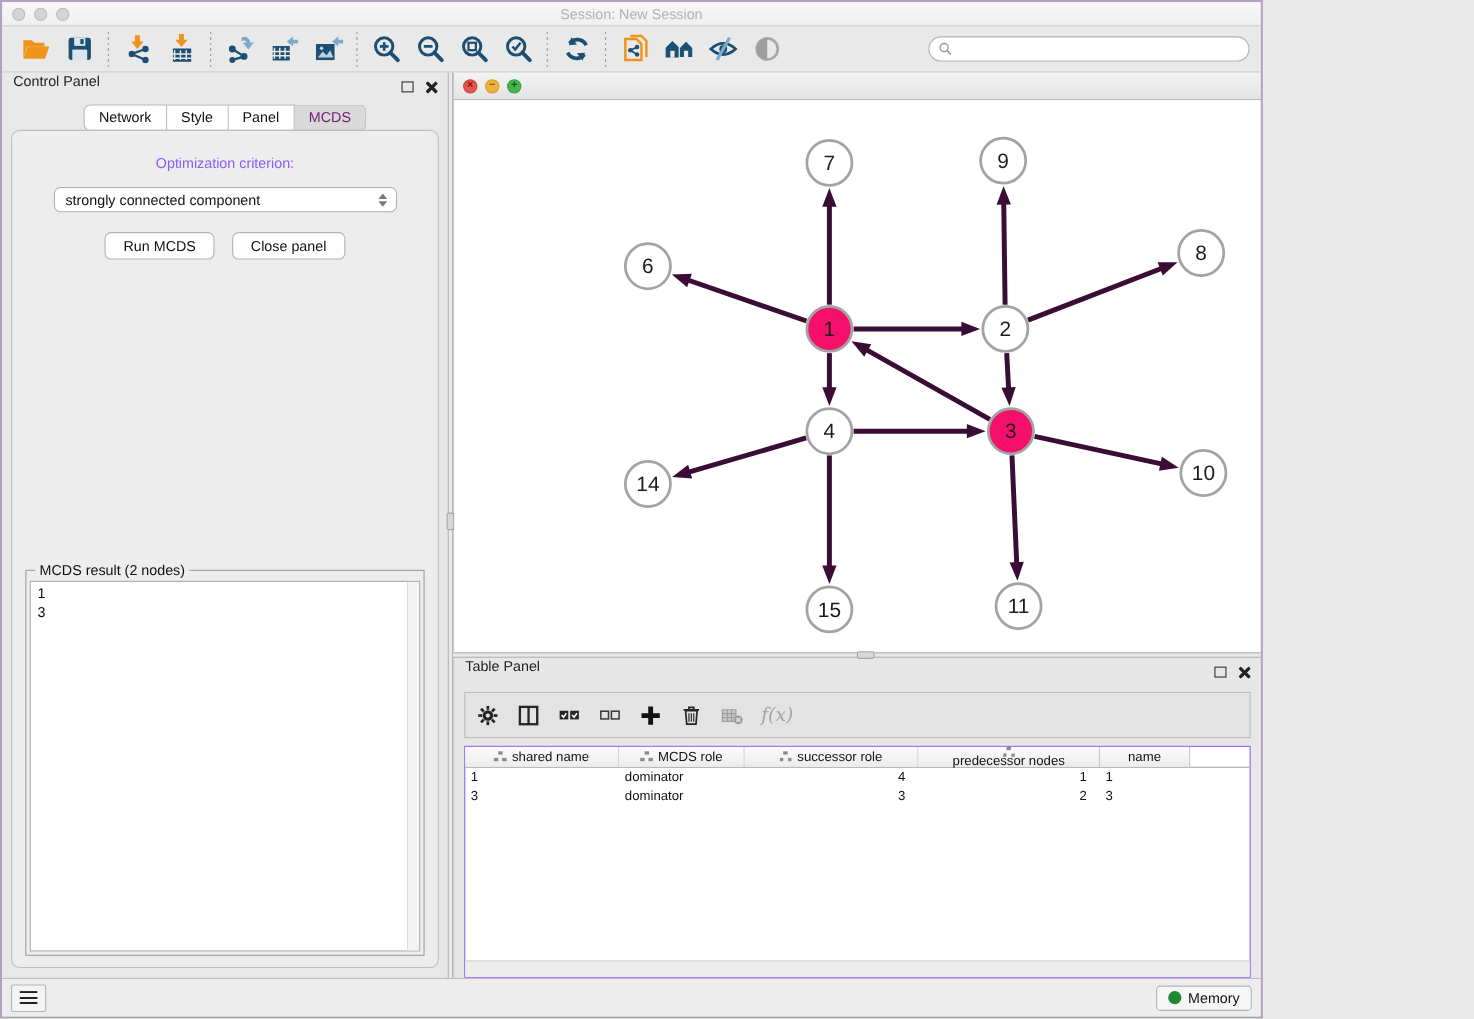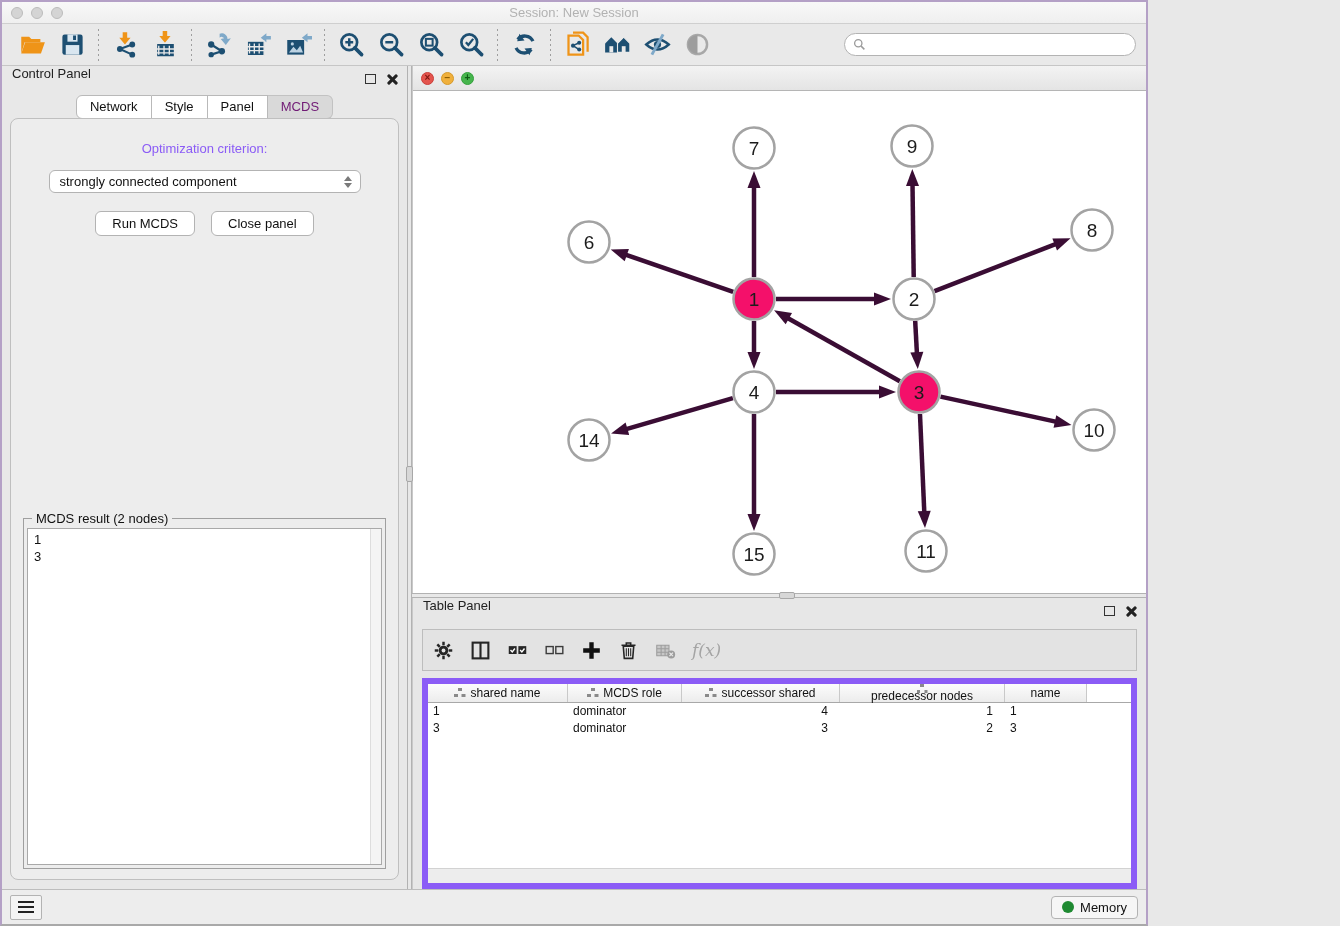--- a/index.html
+++ b/index.html
@@ -100,21 +100,21 @@
 
   
   .table-panel { flex:1; background:#e7e7e7; border-left:1px solid #c9c9c9; display:flex;
                  flex-direction:column; min-height:0; }
   .table-toolbar { margin:5px 9px 0; height:42px; background:#e3e3e3; border:1px solid #bdbdbd;
                    display:flex; align-items:center; gap:7px; padding:0 10px; flex:none; }
   .ttbtn { width:30px; height:30px; display:flex; align-items:center; justify-content:flex-start; }
   .ttbtn svg { width:21px; height:21px; }
   .fx-label { font-size:17px; font-style:italic; color:#a4a4a4; font-family:"DejaVu Serif", serif; }
 
-  .table-box { margin:7px 9px 0; background:#fff; border:6px solid #8b5cf6; flex:1;
+  .table-box { margin:7px 9px 0; background:#fff; border:1px solid #8b5cf6; flex:1;
                display:flex; flex-direction:column; min-height:0; }
   .thead-row { display:flex; height:19px; flex:none; border-bottom:1px solid #a8a8a8; }
   .col-h { background:linear-gradient(#fcfcfc,#ececec); border-right:1px solid #c9c9c9;
            display:flex; align-items:center; justify-content:center; gap:5px;
            font-size:12px; color:#111; }
   .attr-icon { width:11px; height:10px; position:relative; }
   .attr-icon::before { content:""; position:absolute; left:3.5px; top:0; width:4px; height:3px; background:#8a8a8a; }
   .attr-icon::after { content:""; position:absolute; left:0; top:6px; width:3.5px; height:3px; background:#8a8a8a;
                       box-shadow:7.5px 0 0 #8a8a8a; }
   .trow { display:flex; height:17px; font-size:12px; color:#111; }
@@ -529,21 +529,21 @@
               <div class="col-h" style="width: 140px;">
                 <span class="attr-icon"></span>
                 <span>shared name</span>
               </div>
               <div class="col-h" style="width: 114px;">
                 <span class="attr-icon"></span>
                 <span>MCDS role</span>
               </div>
               <div class="col-h" style="width: 158px;">
                 <span class="attr-icon"></span>
-                <span>successor shared</span>
+                <span>successor role</span>
               </div>
               <div class="col-h" style="width: 165px; flex-direction: column;">
                 <span class="attr-icon"></span>
                 <span>predecessor nodes</span>
               </div>
               <div class="col-h" style="width: 82px; text-align: right;">
                 <span>name</span>
               </div>
             </div>
           <div>

